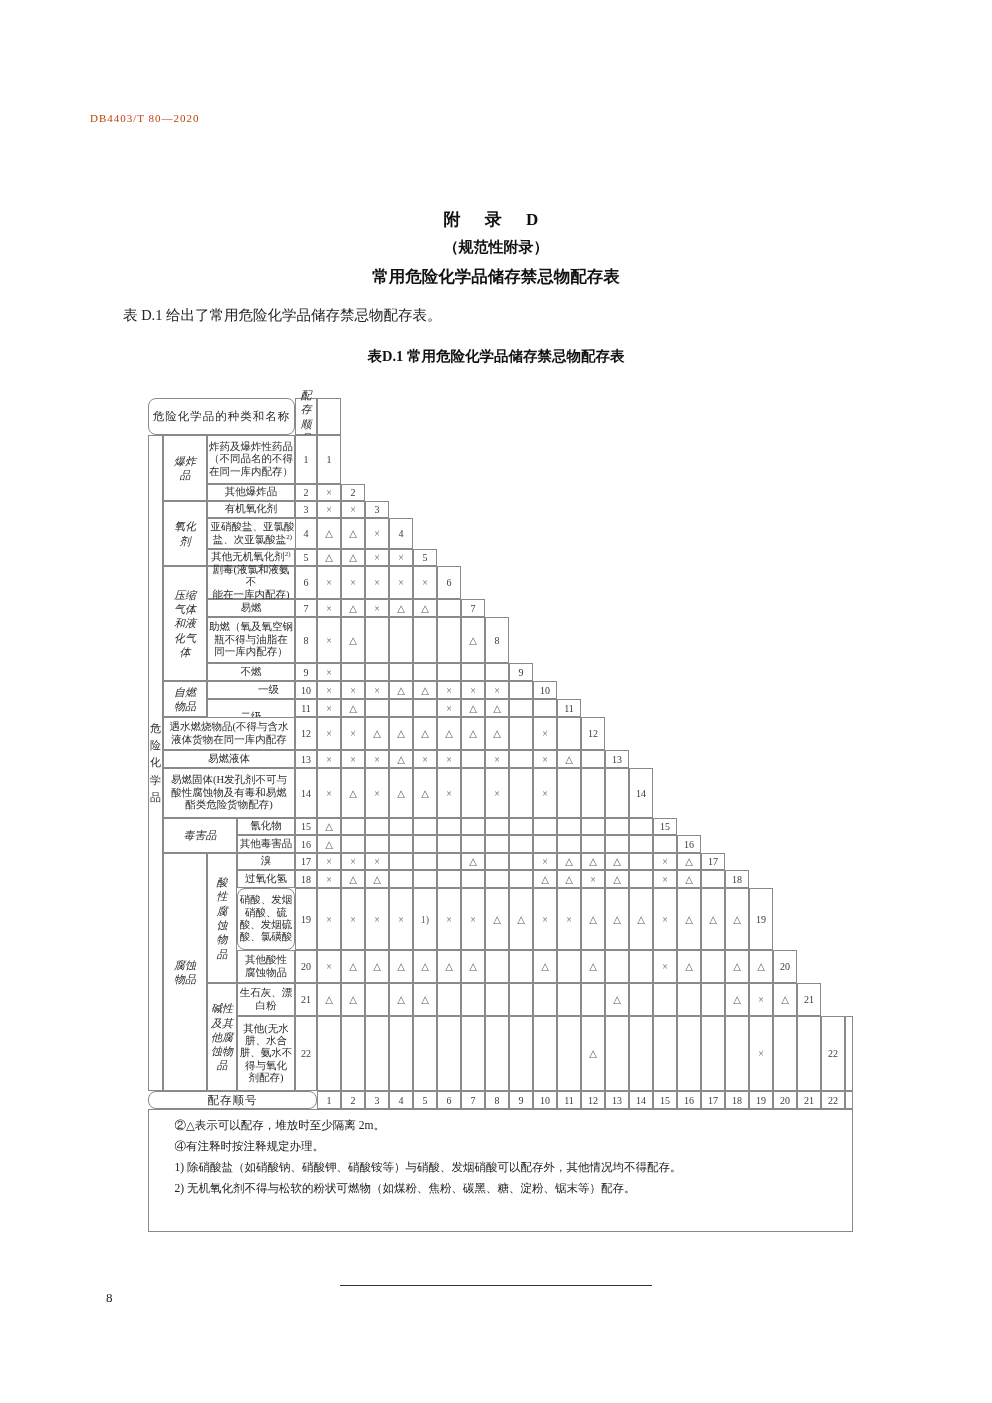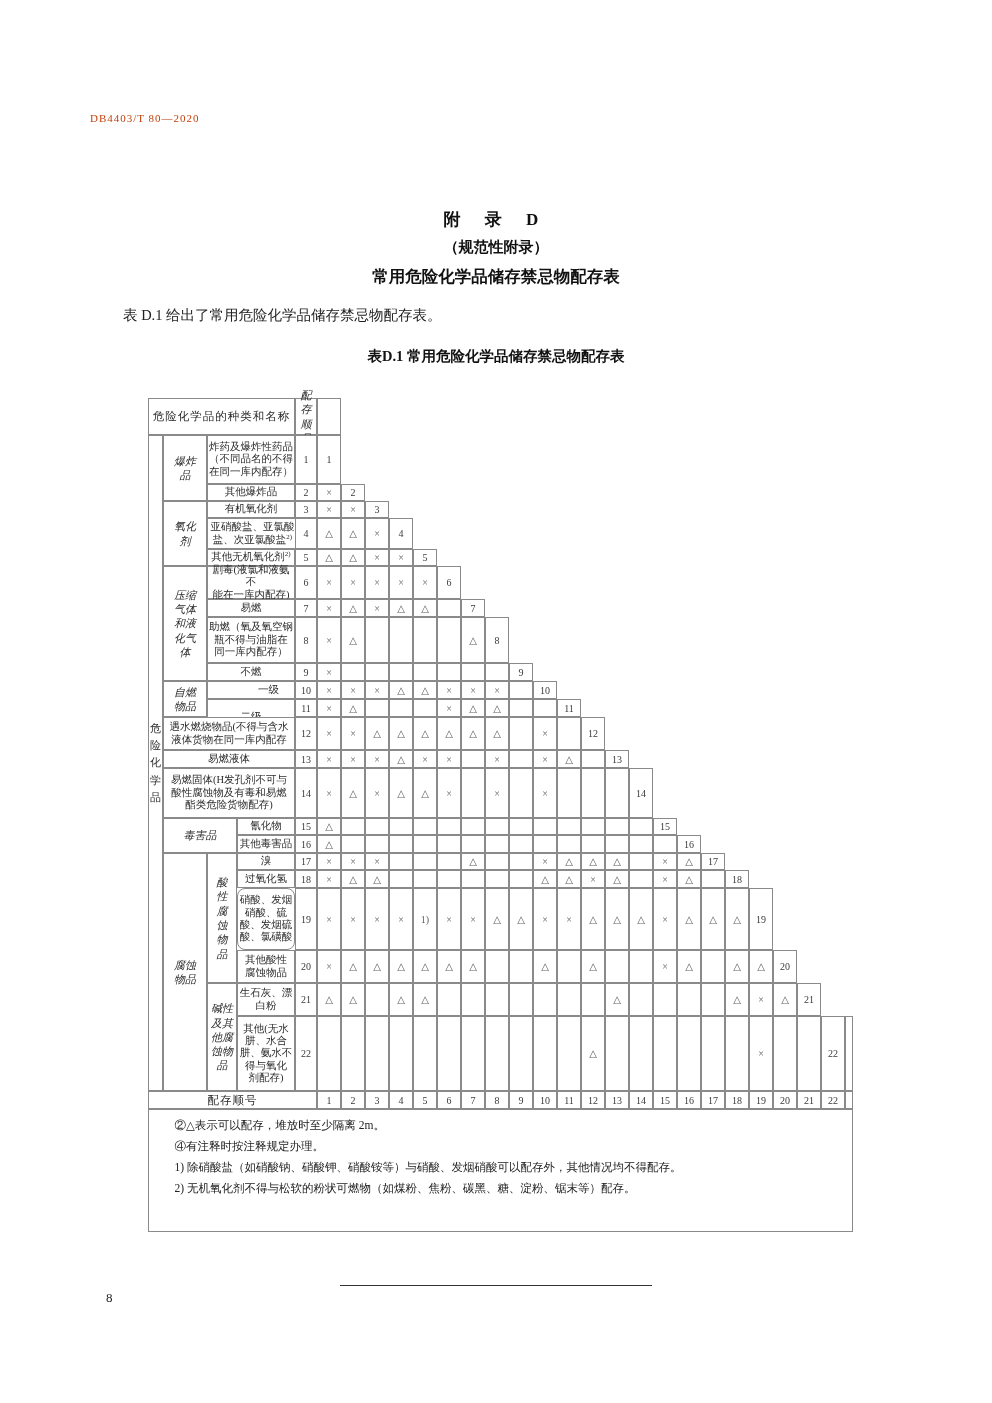--- a/index.html
+++ b/index.html
@@ -17,21 +17,21 @@
              font-size:14.5px;font-weight:bold;color:#111;}
   
   .cell{position:absolute;box-sizing:border-box;border:1px solid #8a8a8a;
         display:flex;align-items:center;justify-content:center;text-align:center;
         background:#fff;}
   .lbl{font-size:11px;line-height:1.3;white-space:pre-line;color:#2b2b2b;padding:0 1px;font-style:italic;}
   .name{font-size:10.5px;line-height:1.18;white-space:pre-line;color:#2b2b2b;padding:0 1px;}
   .name sup{font-size:7px;line-height:0;}
   .sym{font-size:10px;color:#5f5f5f;}
   .num{font-size:10px;color:#3a3a3a;}
-  .hdr{font-size:11.5px;letter-spacing:1px;}
+  .hdr{font-size:11.5px;letter-spacing:1px;border-radius:8px;}
   .vert{white-space:pre-line;font-size:11px;line-height:1.55;}
   
   .note-line{font-size:11.5px;line-height:21px;color:#222;white-space:pre;}
   .bottom-rule{position:absolute;left:340px;top:1285px;width:312px;border-top:1.5px solid #333;}
   .page-num{position:absolute;left:106px;top:1290px;font-size:13px;color:#222;}
 </style>
 </head>
 <body>
 
 <div id="page">

